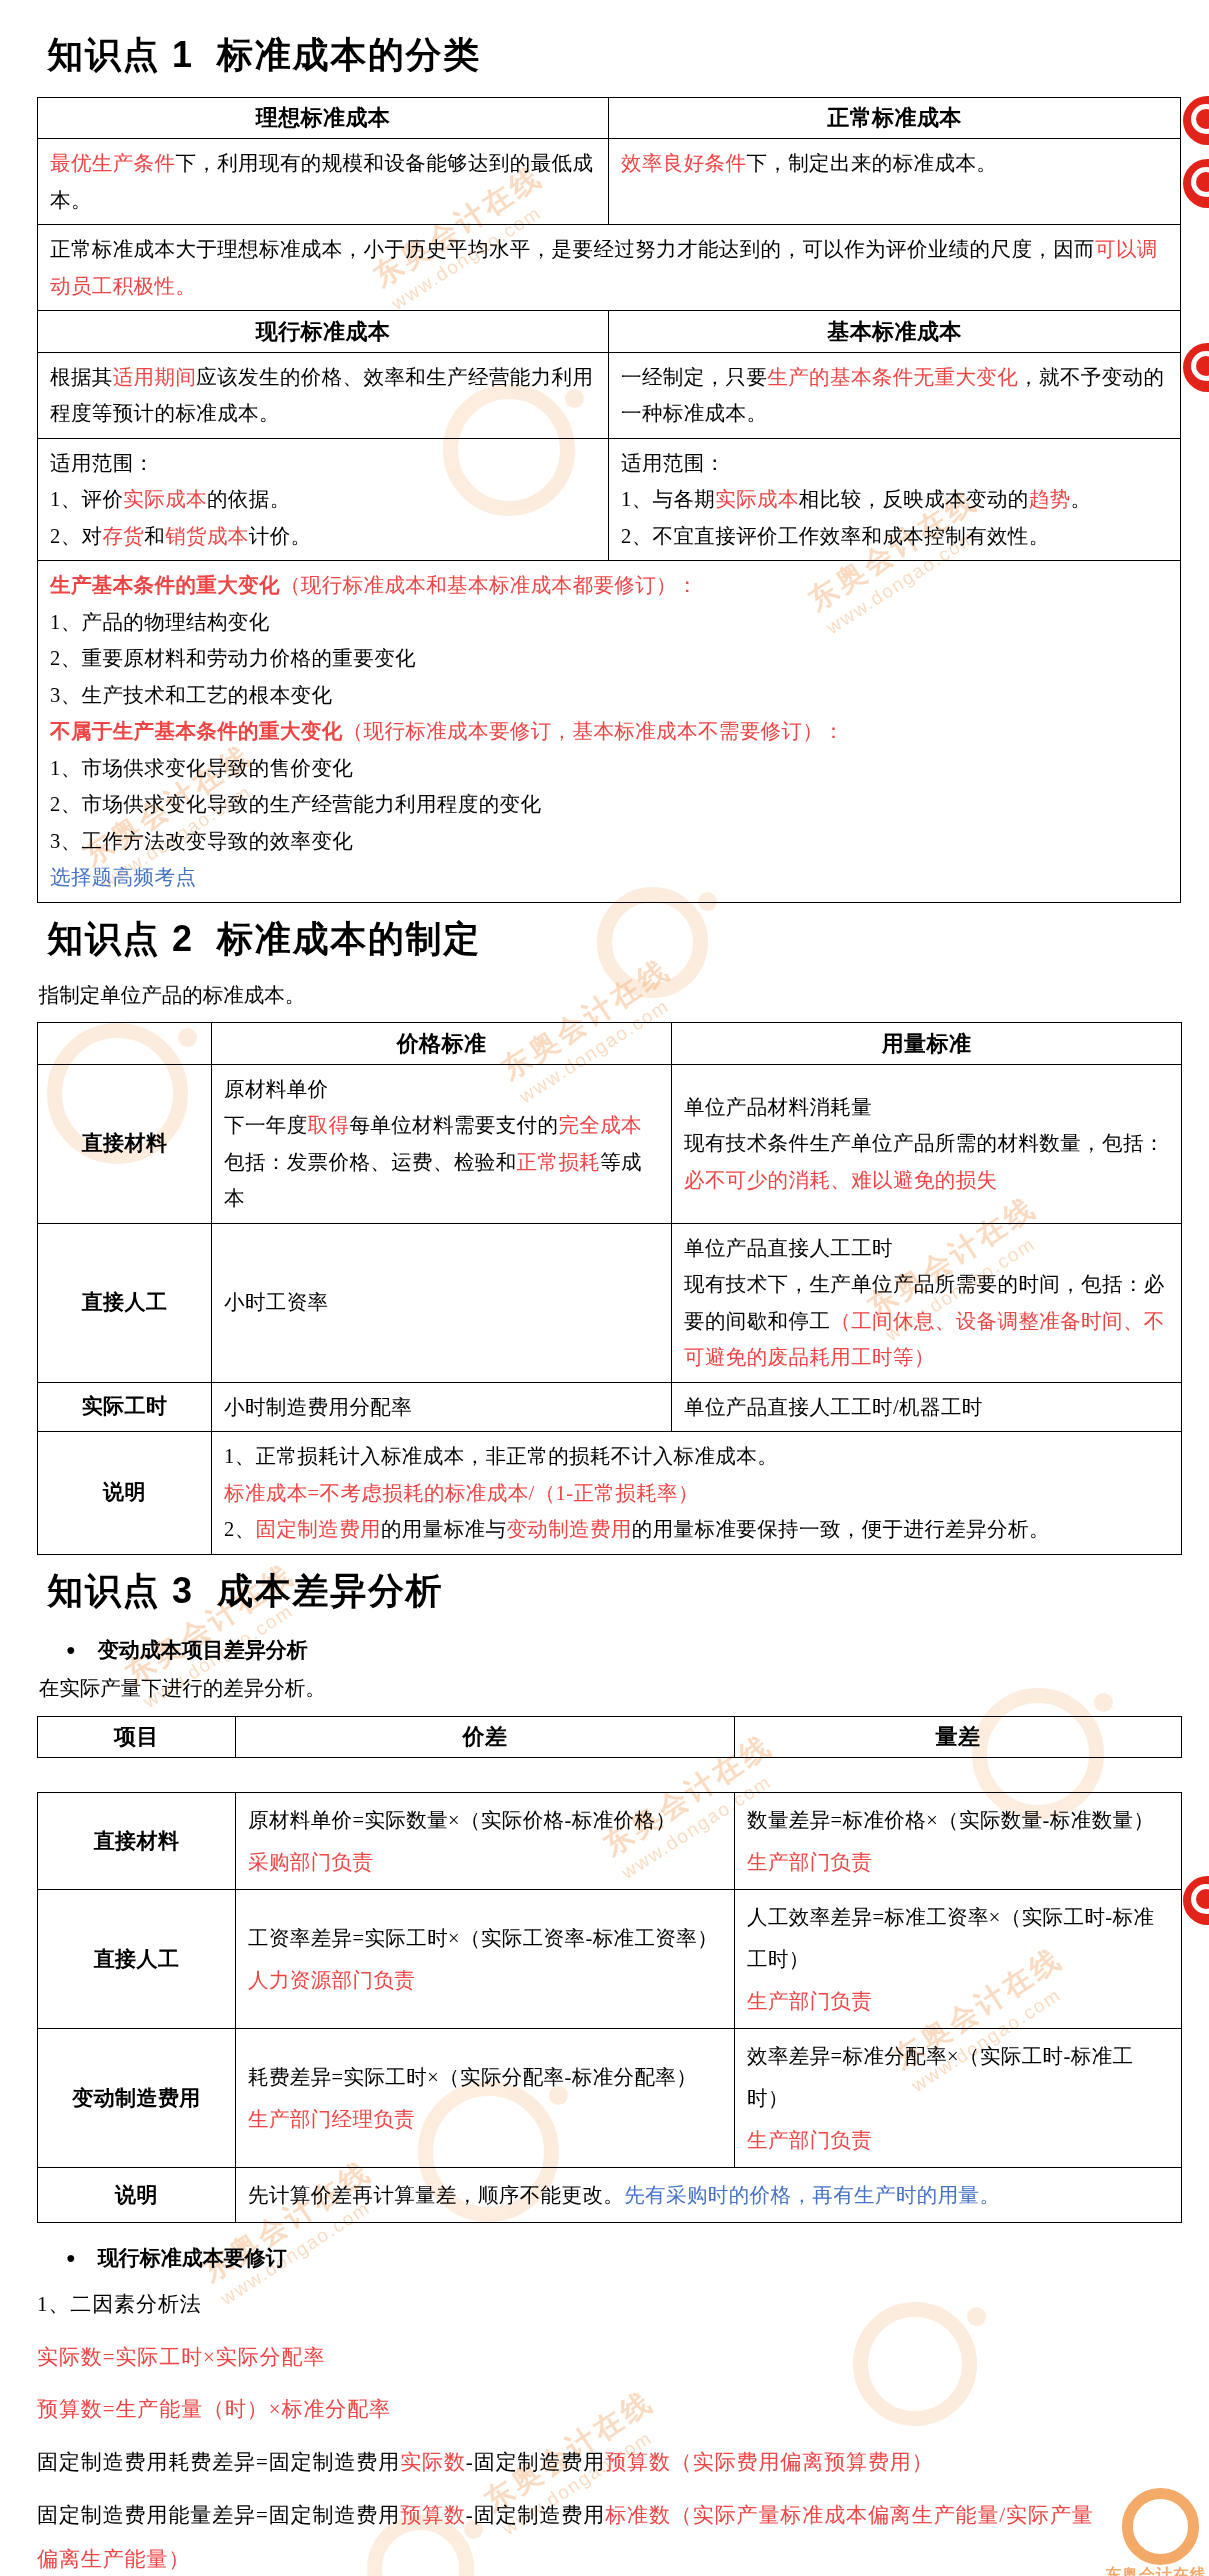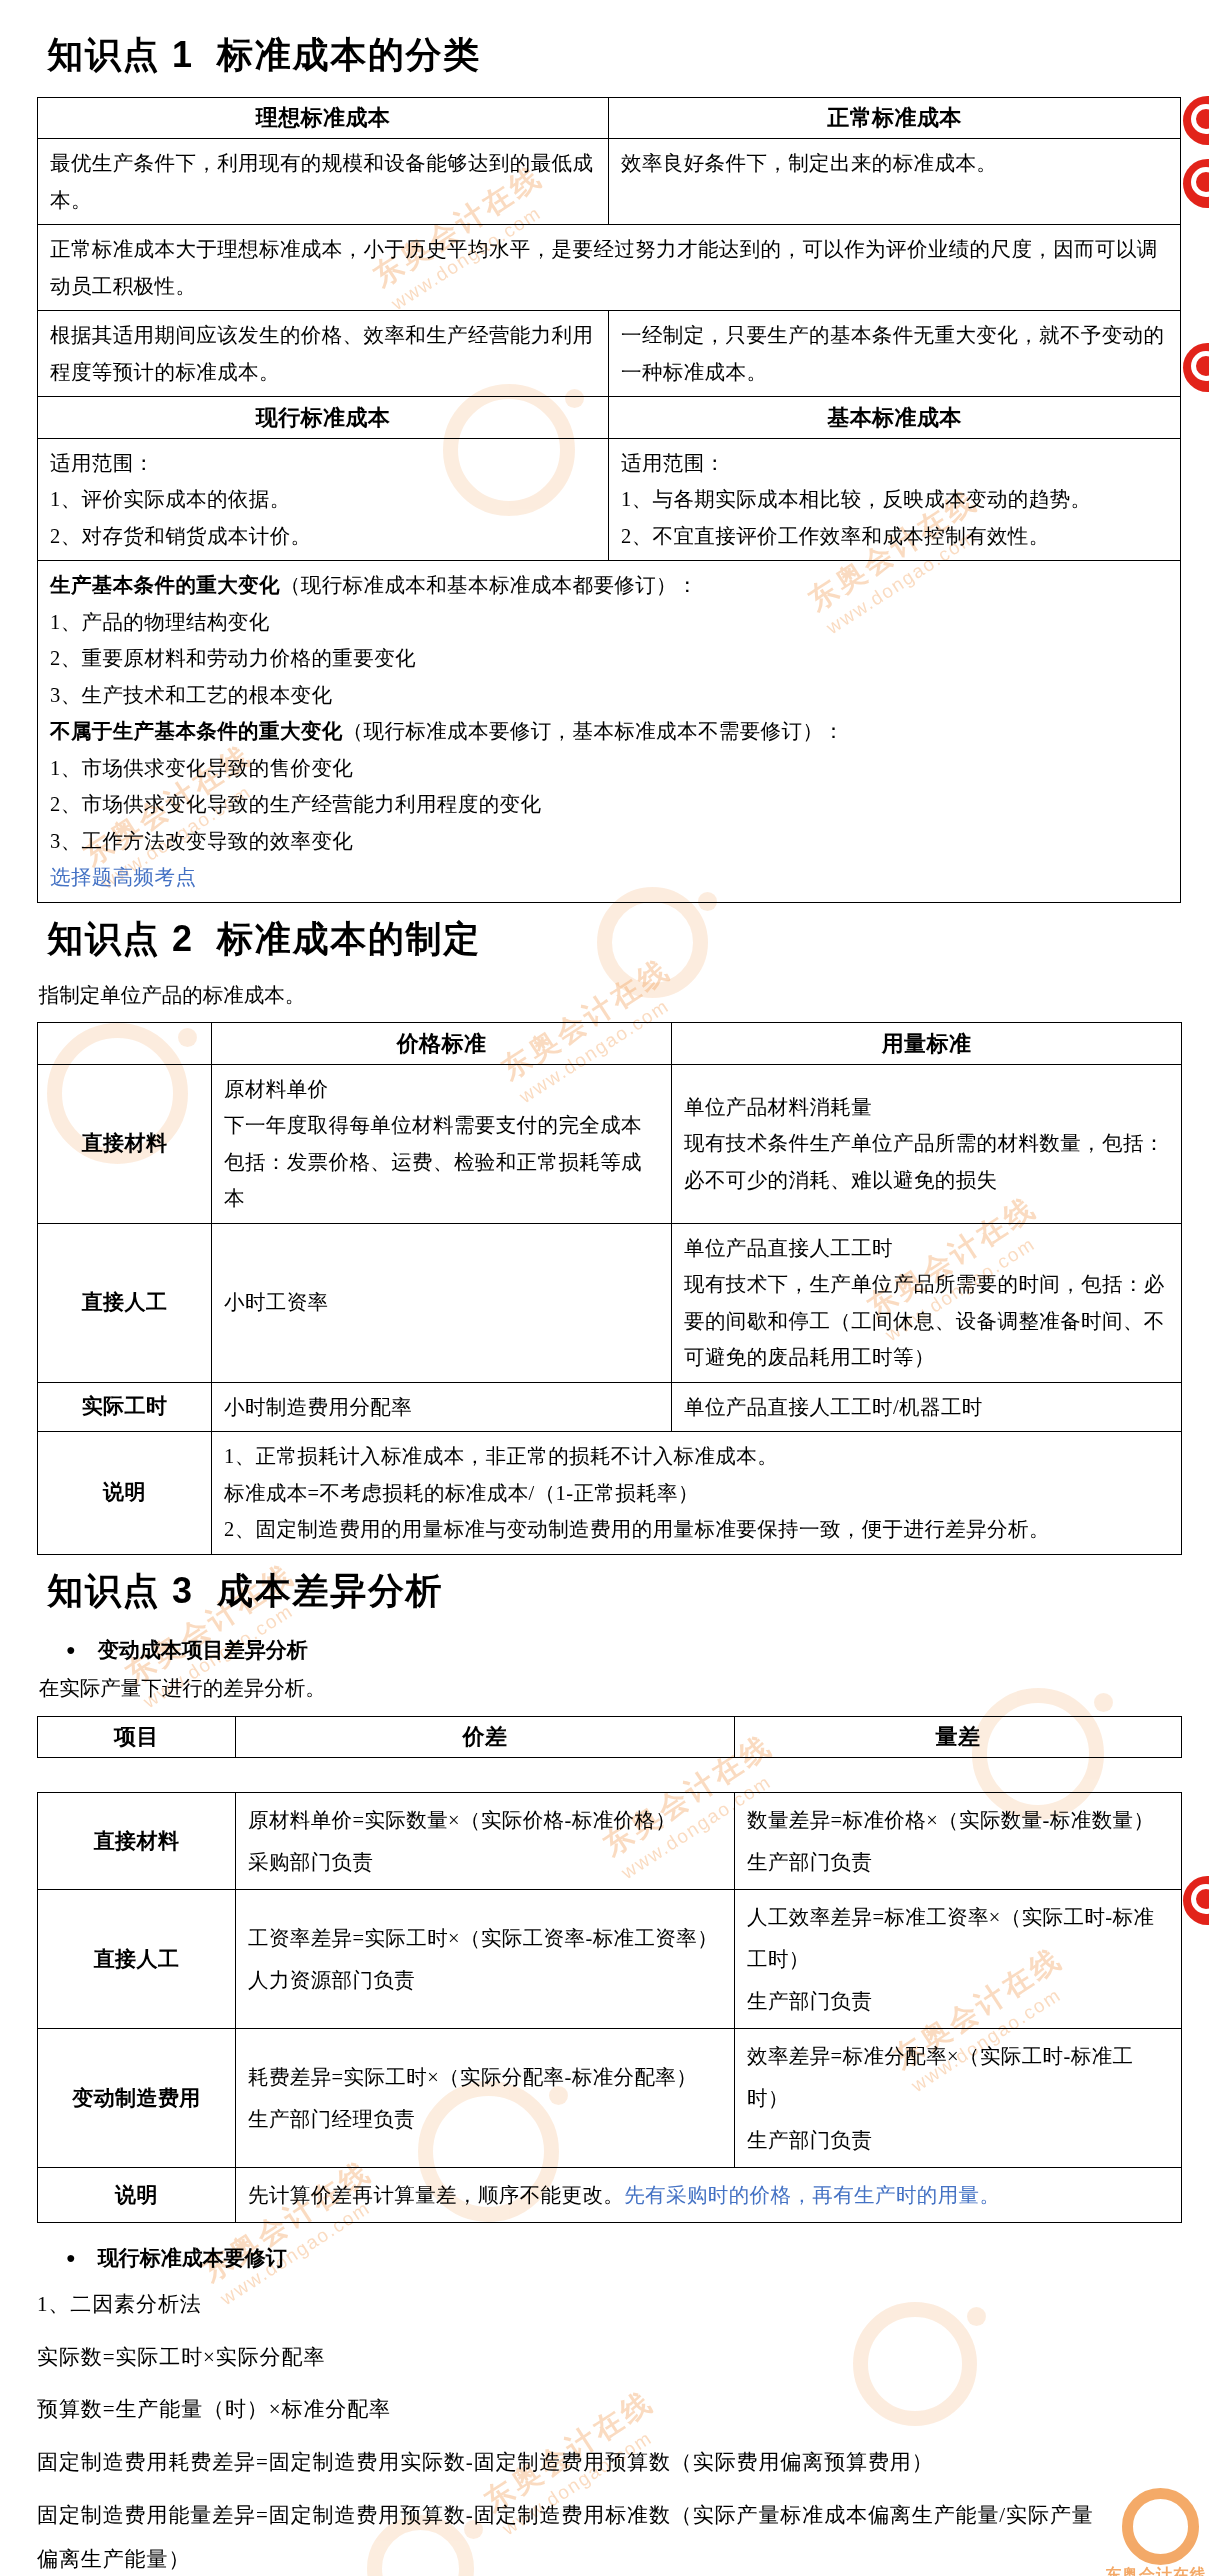--- a/index.html
+++ b/index.html
@@ -11,21 +11,21 @@
     font-weight:bold;margin:12px 0 17px 10.2px;letter-spacing:1.7px;white-space:pre-wrap;}
 
   table{border-collapse:collapse;width:1143px;table-layout:fixed;}
   th,td{border:1.7px solid #000;padding:6px 12px;font-size:20.5px;line-height:1.78;
     vertical-align:middle;letter-spacing:0.4px;word-break:break-all;}
   th{font-size:22px;font-weight:bold;text-align:center;line-height:1.45;padding:4.3px;}
   td.lbl{font-weight:bold;text-align:center;font-size:21px;padding:3.4px;}
   table.t1 td{vertical-align:top;}
   table.t3 td{line-height:2.05;}
   .line{min-height:1em;}
-  .c-r{color:#000000;} .c-b{color:#4472c4;} .bold{font-weight:bold;}
+  .c-r{color:#ef4444;} .c-b{color:#4472c4;} .bold{font-weight:bold;}
 
   .intro{font-size:20.5px;margin:10.2px 0 13.6px 1.7px;}
   .bullet-heading{display:flex;align-items:center;gap:22px;margin:20.5px 0 10.2px 29px;
     font-family:"Liberation Sans","DejaVu Sans",sans-serif;font-weight:bold;font-size:21px;}
   .bullet-glyph{font-size:16px;}
   .t3-gap{height:34px;}
   p.formula{font-size:21px;line-height:2.1;margin:8.5px 0;max-width:1062px;letter-spacing:0.9px;word-break:break-all;}
   .factor-heading{font-size:21px;margin:12px 0;}
 
   
@@ -135,30 +135,30 @@
         <td>
               <div class="line"><span class="c-r">效率良好条件</span><span>下，制定出来的标准成本。</span></div>
             </td>
       </tr>
       <tr>
         <td colspan="2">
               <div class="line"><span>正常标准成本大于理想标准成本，小于历史平均水平，是要经过努力才能达到的，可以作为评价业绩的尺度，因而</span><span class="c-r">可以调动员工积极性。</span></div>
             </td>
       </tr>
       <tr>
-        <td>
-              <div class="line"><span>根据其</span><span class="c-r">适用期间</span><span>应该发生的价格、效率和生产经营能力利用程度等预计的标准成本。</span></div>
-            </td>
-        <td>
-              <div class="line"><span>一经制定，只要</span><span class="c-r">生产的基本条件无重大变化</span><span>，就不予变动的一种标准成本。</span></div>
-            </td>
-      </tr>
-      <tr>
         <th>现行标准成本</th>
         <th>基本标准成本</th>
+      </tr>
+      <tr>
+        <td>
+              <div class="line"><span>根据其</span><span class="c-r">适用期间</span><span>应该发生的价格、效率和生产经营能力利用程度等预计的标准成本。</span></div>
+            </td>
+        <td>
+              <div class="line"><span>一经制定，只要</span><span class="c-r">生产的基本条件无重大变化</span><span>，就不予变动的一种标准成本。</span></div>
+            </td>
       </tr>
       <tr>
         <td>
               <div class="line"><span>适用范围：</span></div>
               <div class="line"><span>1、评价</span><span class="c-r">实际成本</span><span>的依据。</span></div>
               <div class="line"><span>2、对</span><span class="c-r">存货</span><span>和</span><span class="c-r">销货成本</span><span>计价。</span></div>
             </td>
         <td>
               <div class="line"><span>适用范围：</span></div>
               <div class="line"><span>1、与各期</span><span class="c-r">实际成本</span><span>相比较，反映成本变动的</span><span class="c-r">趋势</span><span>。</span></div>

